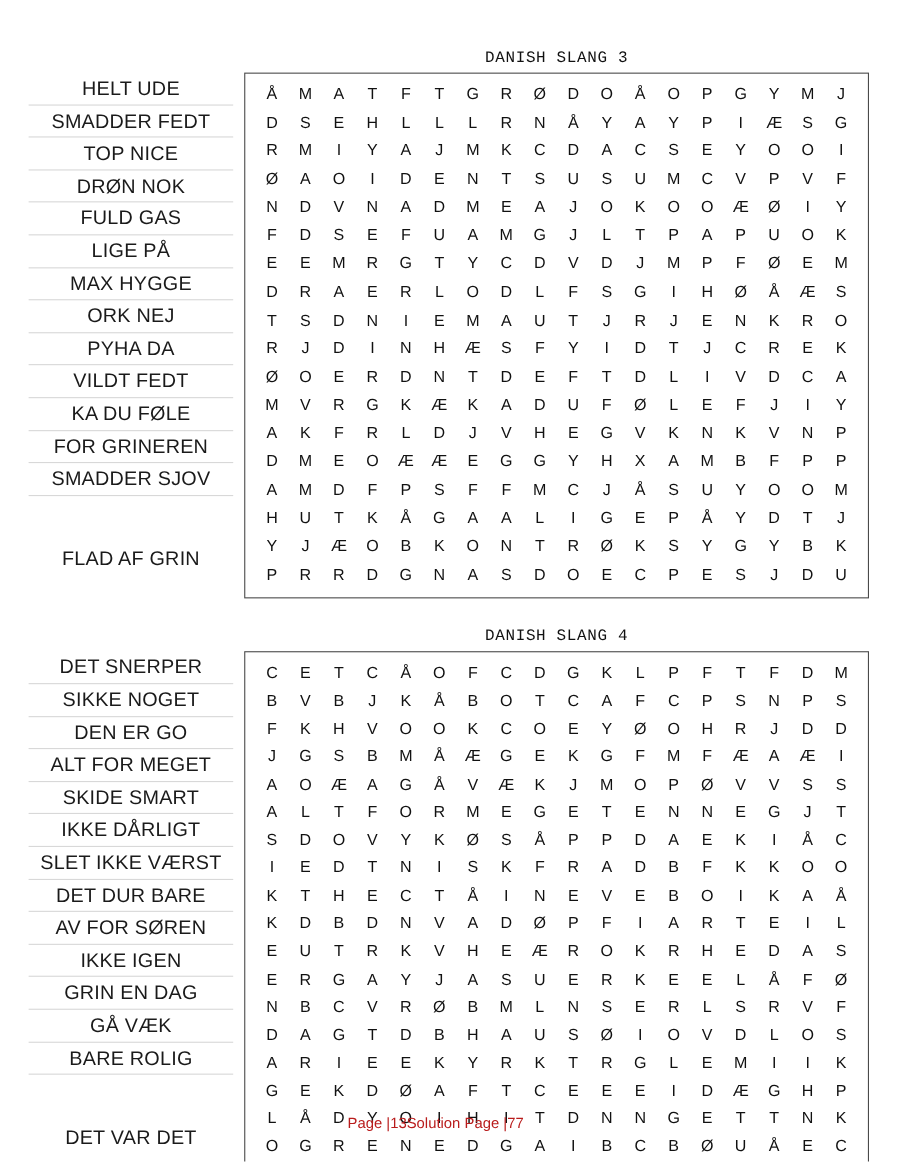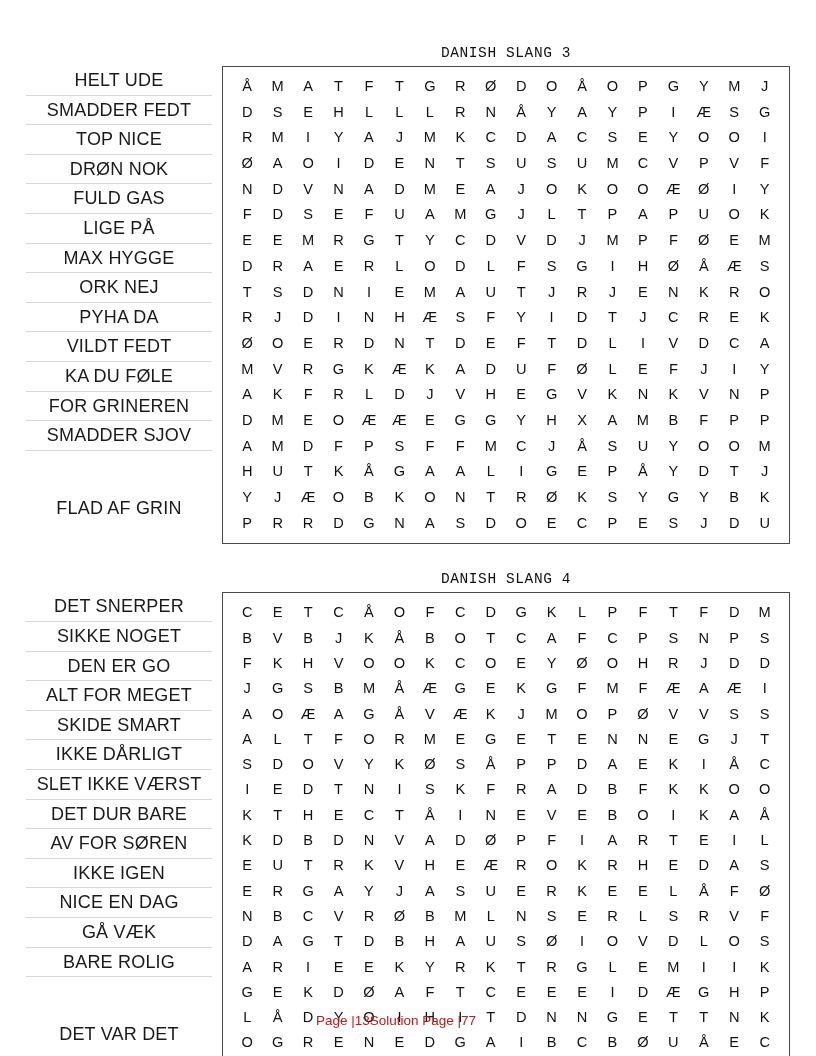--- a/index.html
+++ b/index.html
@@ -491,21 +491,21 @@
         <div class="word-row">DET SNERPER</div>
         <div class="word-row">SIKKE NOGET</div>
         <div class="word-row">DEN ER GO</div>
         <div class="word-row">ALT FOR MEGET</div>
         <div class="word-row">SKIDE SMART</div>
         <div class="word-row">IKKE DÅRLIGT</div>
         <div class="word-row">SLET IKKE VÆRST</div>
         <div class="word-row">DET DUR BARE</div>
         <div class="word-row">AV FOR SØREN</div>
         <div class="word-row">IKKE IGEN</div>
-        <div class="word-row">NICE EN DAG</div>
+        <div class="word-row">GRIN EN DAG</div>
         <div class="word-row">GÅ VÆK</div>
         <div class="word-row">BARE ROLIG</div>
         <div class="word-row">DET VAR DET</div>
       </div>
     <div class="gridwrap">
       <div class="grid-title">DANISH SLANG 4</div>
       <div class="grid" id="grid-2">
           <div class="grid-row">
             <div class="cell">C</div>
             <div class="cell">E</div>

